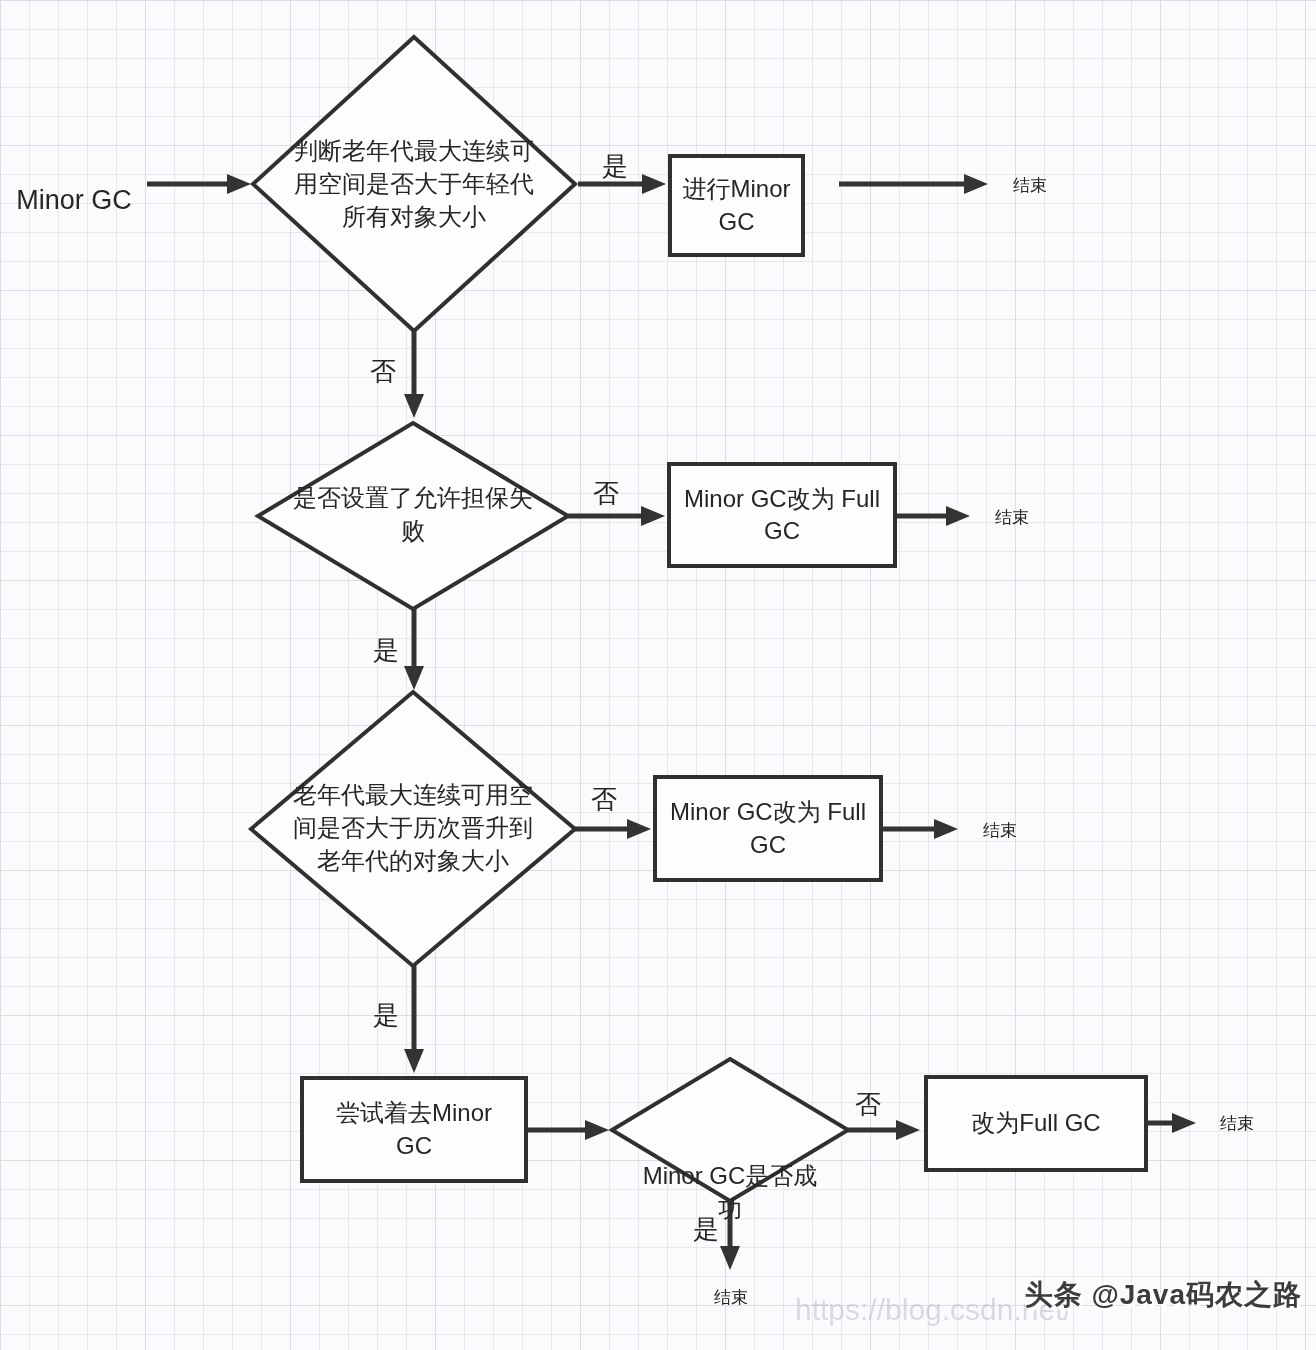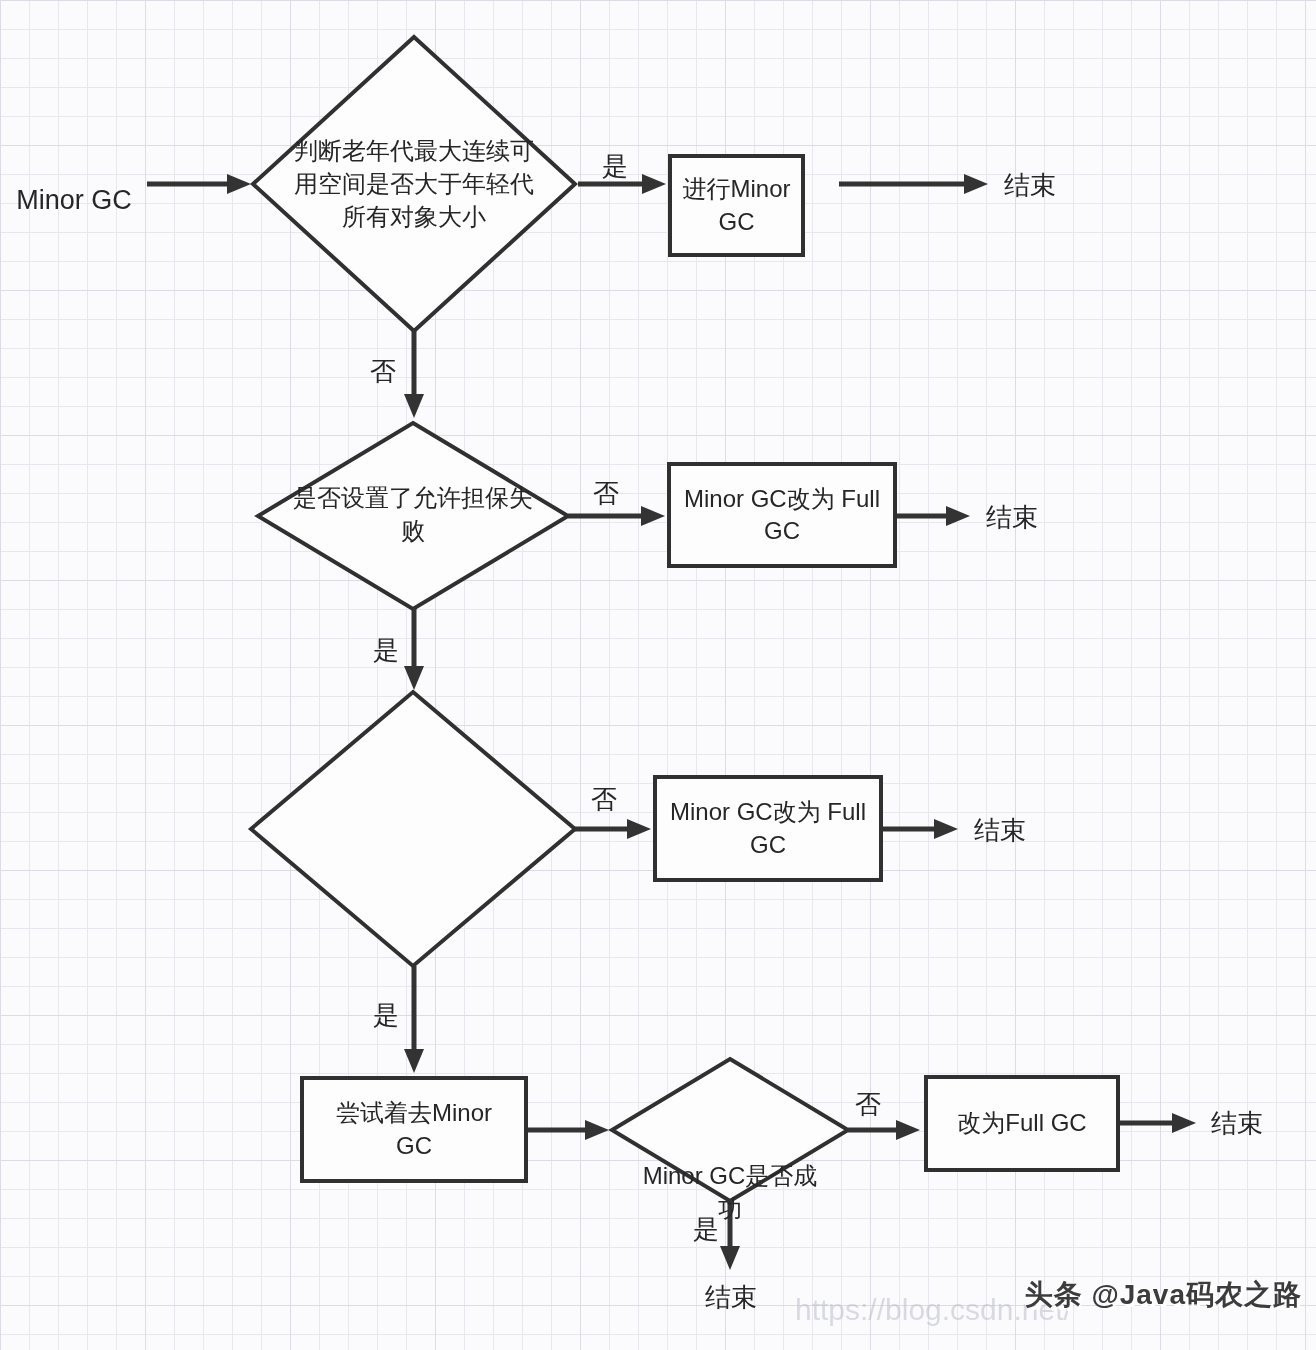--- a/index.html
+++ b/index.html
@@ -56,21 +56,21 @@
     position: absolute;
     transform: translate(-50%, -50%);
     font-size: 24px;
     line-height: 1.38;
     color: #262626;
     text-align: center;
     z-index: 3;
     word-break: break-all;
   }
   .edge-label { font-size: 26px; }
-  .terminal-label { font-size: 26px; }
+  .terminal-label { font-size: 17px; }
   .start-label { font-size: 27px; }
 
   .attribution {
     position: absolute;
     right: 14px;
     top: 1276px;
     font-size: 28px;
     font-weight: bold;
     color: #3c3c3c;
     text-shadow: 3px 3px 0 #ffffff, -1px -1px 0 #ffffff;
@@ -137,26 +137,27 @@
   </div>
   <div class="node-box" style="left:667px; top:462px; width:230px; height:106px;">
     <span class="lbl">Minor GC改为 Full GC</span>
   </div>
   <div class="node-box" style="left:653px; top:775px; width:230px; height:107px;">
     <span class="lbl">Minor GC改为 Full GC</span>
   </div>
   <div class="node-box" style="left:300px; top:1076px; width:228px; height:107px;">
     <span class="lbl" style="max-width:190px">尝试着去Minor GC</span>
   </div>
-  <div class="node-box" style="left:924px; top:1075px; width:196px; height:97px;">
+  <div class="node-box" style="left:924px; top:1075px; width:224px; height:97px;">
     <span class="lbl">改为Full GC</span>
   </div>
 
   <div class="diamond-label" style="left:413px; top:514px; width:252px;">是否设置了允许担保失败</div>
   <div class="diamond-label" style="left:414px; top:184px; width:252px;">判断老年代最大连续可用空间是否大于年轻代所有对象大小</div>
+  <div class="diamond-label" style="left:413px; top:828px; width:252px;">老年代最大连续可用空间是否大于历次晋升到老年代的对象大小</div>
   <div class="diamond-label" style="left:730px; top:1192px; width:178px;">Minor GC是否成功</div>
 
   <div class="float-label start-label" style="left:74px; top:200px;">Minor GC</div>
 
   <div class="float-label terminal-label" style="left:1030px; top:185px;">结束</div>
   <div class="float-label terminal-label" style="left:1012px; top:517px;">结束</div>
   <div class="float-label terminal-label" style="left:1000px; top:830px;">结束</div>
   <div class="float-label terminal-label" style="left:1237px; top:1123px;">结束</div>
   <div class="float-label terminal-label" style="left:731px; top:1297px;">结束</div>
 

